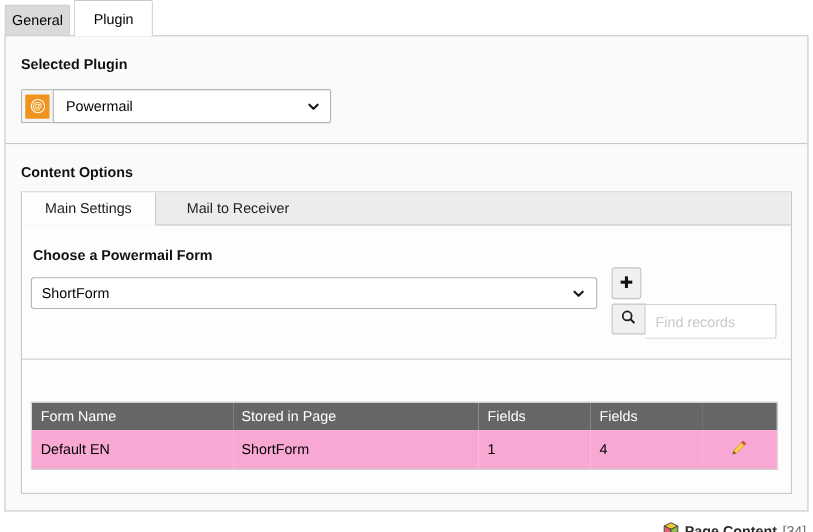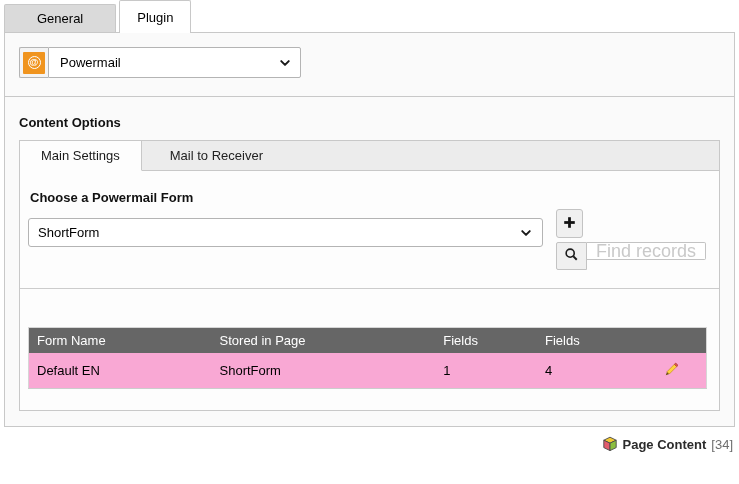--- a/index.html
+++ b/index.html
@@ -12,21 +12,21 @@
     overflow: hidden;
   }
 
   
   .top-tabs { display: flex; align-items: flex-end; padding-left: 4px; }
   .top-tab {
     border: 1px solid #c8c8c8; border-bottom: none;
     border-radius: 2px 2px 0 0;
     cursor: pointer;
   }
-  .top-tab.inactive { background: #dadada; padding: 6px 32px 6px; margin-right: 3px; }
+  .top-tab.inactive { background: #dadada; padding: 6px 6px 6px; margin-right: 3px; }
   .top-tab.active  { background: #fff; padding: 9px 17px 8px; position: relative; z-index: 2; margin-bottom: -1px; }
 
   
   .panel { margin: 0 4px; border: 1px solid #c8c8c8; background: #fafafa; position: relative; z-index: 1; }
 
   .section-plugin { padding: 14px 14px 18px; border-bottom: 1px solid #c8c8c8; }
   .section-heading { font-weight: bold; font-size: 13px; margin: 4px 0 15px; color: #111; }
 
   .input-group { display: flex; width: 282px; height: 31px; }
   .icon-box {
@@ -79,22 +79,22 @@
     border-radius: 3px; display: flex; align-items: center; justify-content: center;
     cursor: pointer;
   }
   .search-group { display: flex; margin-top: 4px; }
   .search-btn {
     width: 31px; height: 28px; border: 1px solid #c3c3c3; background: #f0f0f0;
     border-radius: 2px 0 0 2px; display: flex; align-items: center; justify-content: center;
     cursor: pointer;
   }
   .search-input {
-    width: 119px; height: 18px; border: 1px solid #c3c3c3; border-left: none;
-    border-radius: 0 2px 2px 0; padding: 0 9px; font-size: 18px;
+    width: 119px; height: 32px; border: 1px solid #c3c3c3; border-left: none;
+    border-radius: 0 2px 2px 0; padding: 0 9px; font-size: 13px;
     font-family: "Liberation Sans", "DejaVu Sans", sans-serif; background: #fff;
     color: #333; outline: none;
   }
   .search-input::placeholder { color: #c9c9c9; }
 
   .table-section { padding: 38px 12px 21px 8px; }
   table.records { width: 100%; border-collapse: collapse; font-size: 13px; border: 1px solid #d6d6d6; }
   table.records thead th {
     background: #666; color: #fff; font-weight: normal; text-align: left;
     padding: 5px 8px; font-size: 13px;
@@ -120,20 +120,21 @@
 <body>
 
 <div class="top-tabs">
   <div class="top-tab inactive">General</div>
   <div class="top-tab active">Plugin</div>
 </div>
 
 <div class="panel">
 
   <div class="section-plugin">
+    <div class="section-heading">Selected Plugin</div>
     <div class="input-group">
       <div class="icon-box">
         <span class="pm-icon" style="background:#f0941e;">
           <span class="at-ring">@</span>
         </span>
       </div>
       <div class="fake-select">
         <span>Powermail</span>
         <span class="chev">
           <svg width="12" height="12" viewBox="0 0 16 16">

